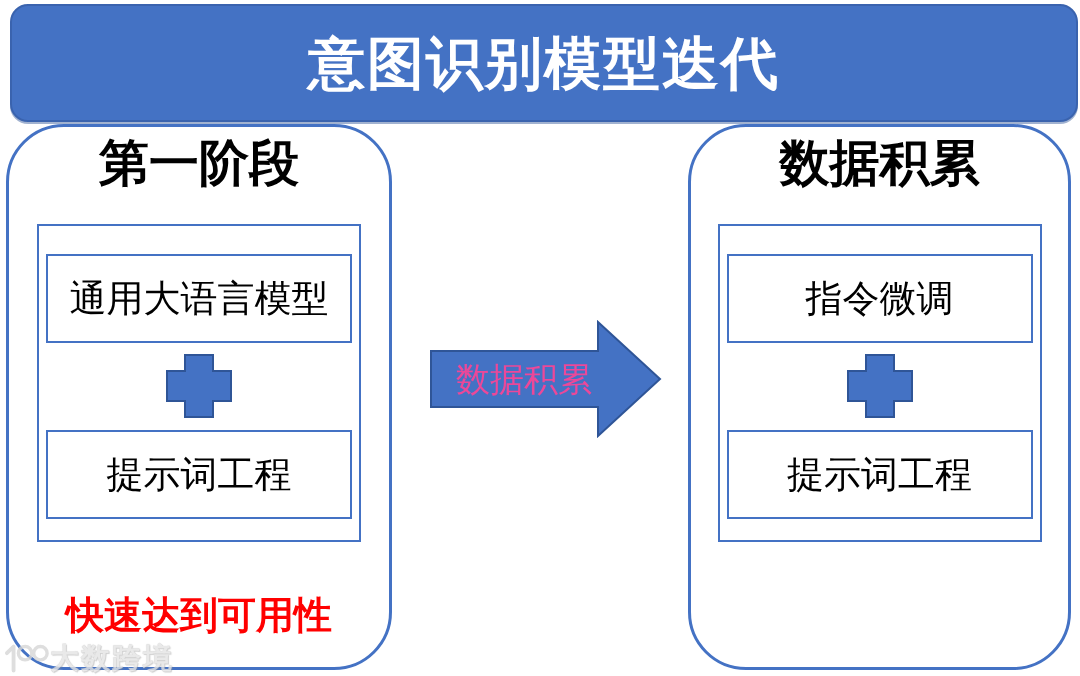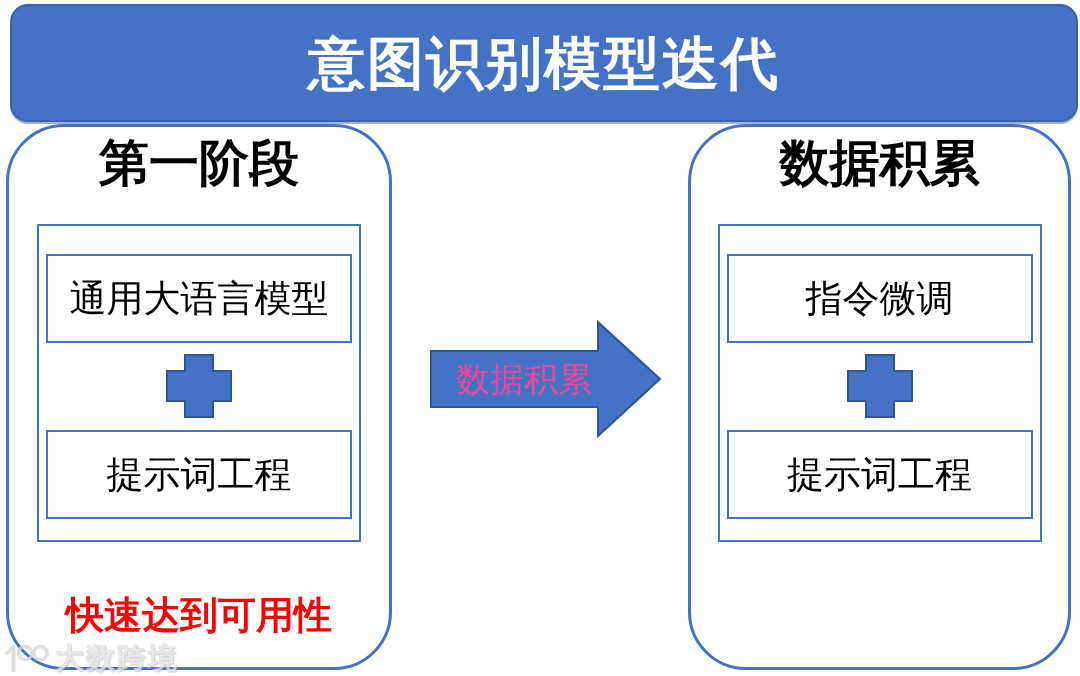--- a/index.html
+++ b/index.html
@@ -102,21 +102,21 @@
     position:absolute;left:16px;top:30px;width:156px;height:60px;
     display:flex;align-items:center;justify-content:center;
     color:#ec4899;
     font-size:34px;
     font-weight:400;
     white-space:nowrap;
   }
   
   .watermark{
     position:absolute;left:4px;bottom:3px;
-    display:flex;align-items:flex-end;gap:5px;
+    display:flex;align-items:flex-end;
     opacity:.8;
     pointer-events:none;
   }
   .watermark-logo{width:46px;height:30px;}
   .watermark-text{
     font-size:29px;
     font-weight:700;
     color:#e4e4e4;
     letter-spacing:2px;
     text-shadow:0 0 1px #b5b5b5,1px 1px 1px rgba(130,130,130,.45);

